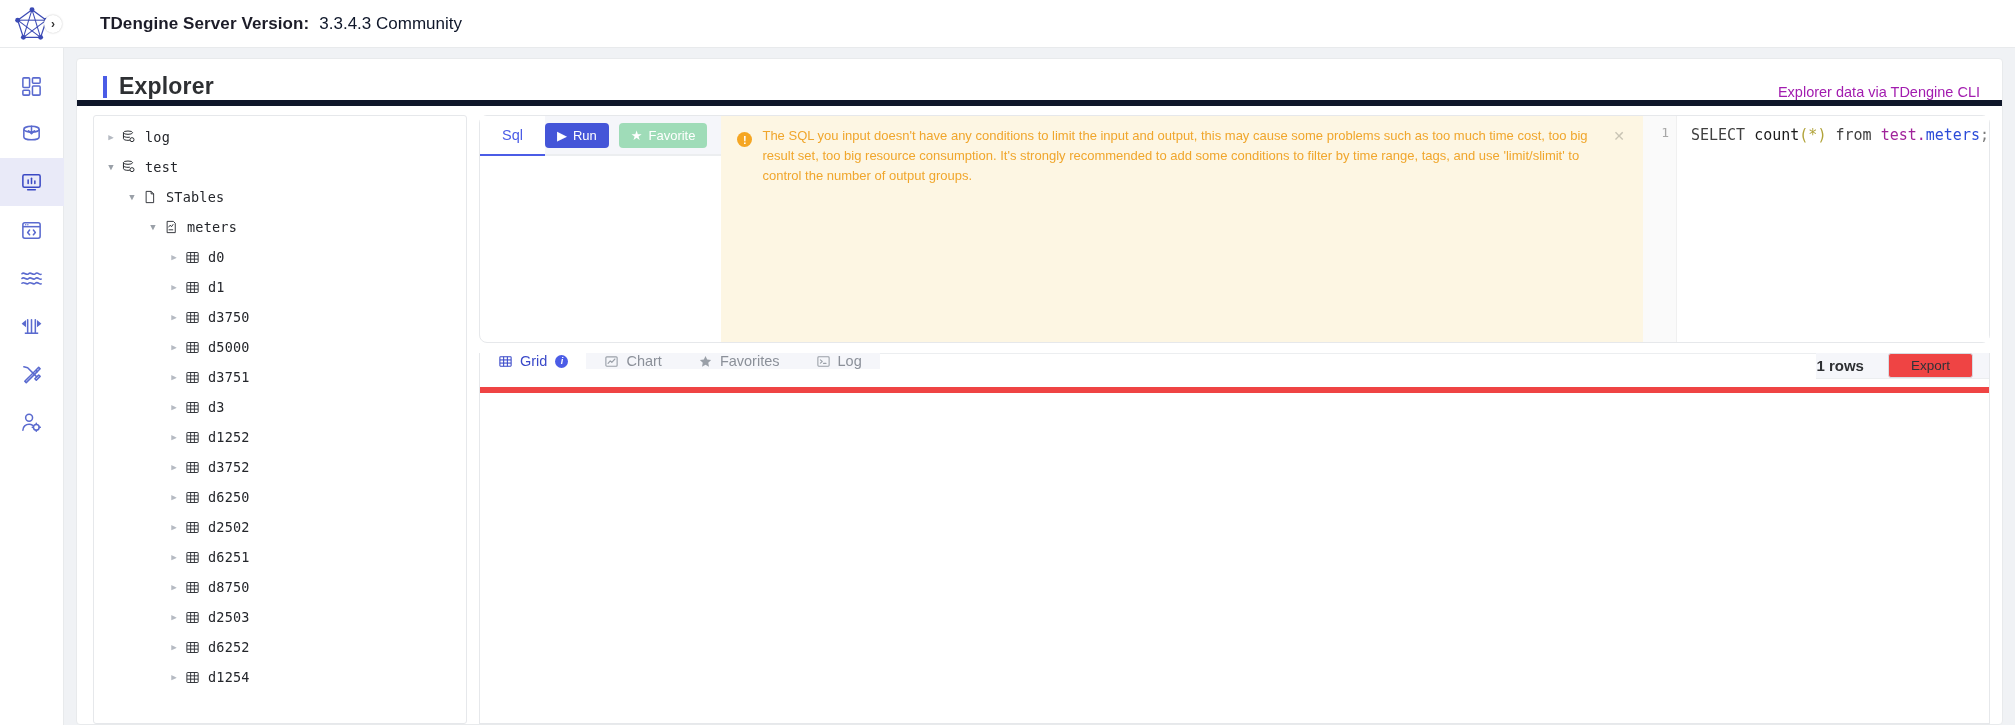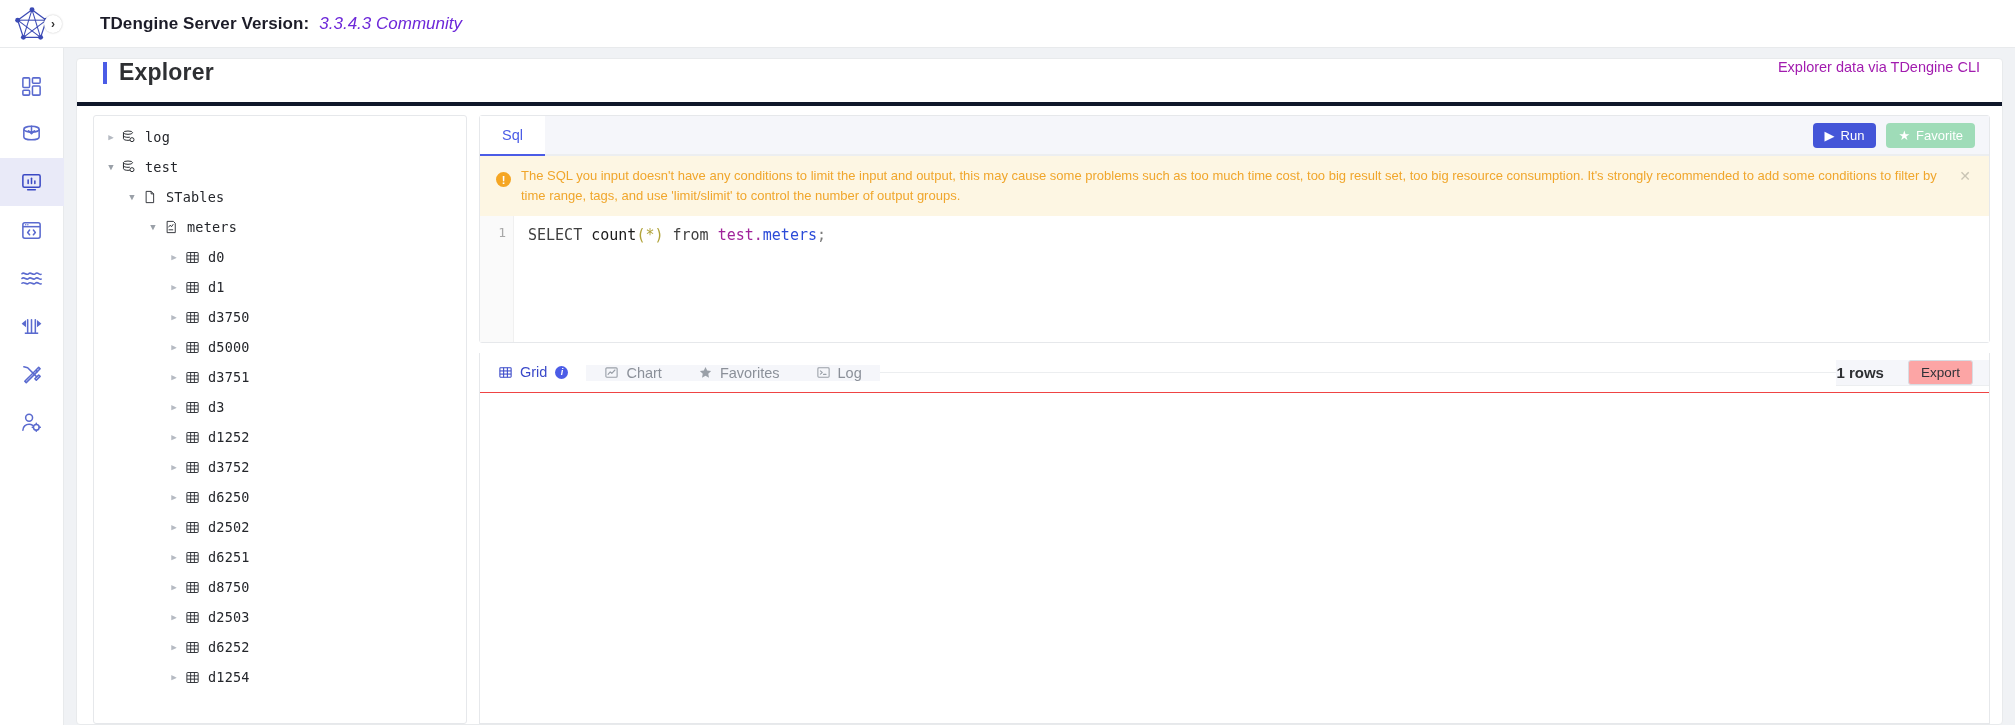--- a/index.html
+++ b/index.html
@@ -26,21 +26,21 @@
     position: absolute; right: 2px; top: 50%; transform: translateY(-50%);
     width: 18px; height: 18px; border-radius: 50%; background: #fff;
     display: flex; align-items: center; justify-content: center;
     font-size: 12px; color: #333; box-shadow: 0 0 2px rgba(0,0,0,.25);
     font-weight: bold;
   }
   .ver-label {
     margin-left: 36px; font-size: 17px; color: #1c1c28; font-weight: 600;
     letter-spacing: .1px;
   }
-  .ver-value { margin-left: 10px; font-size: 17px; color: #6d28d9; font-weight: 500; font-style: italic; }
+  .ver-value { margin-left: 10px; font-size: 17px; color: #0f172a; font-weight: 500; }
 
   
   .body-row { flex: 1; display: flex; min-height: 0; }
 
   
   .rail {
     width: 64px; min-width: 64px; background: #fff; border-right: 1px solid #e8eaec;
     display: flex; flex-direction: column; align-items: center; padding-top: 14px;
   }
   .rail-item {
@@ -54,22 +54,22 @@
   
   .main {
     flex: 1; min-width: 0; padding: 10px 12px 0 12px; display: flex; flex-direction: column;
   }
   .card {
     background: #fff; border: 1px solid #e8eaec; border-radius: 4px;
     flex: 1; display: flex; flex-direction: column; min-height: 0;
   }
 
   .card-head {
-    height: 47px; min-height: 47px; border-bottom: 4px solid #0f172a;
-    display: flex; align-items: flex-start; padding: 0 22px 0 26px;
+    height: 47px; min-height: 47px; border-bottom: 6px solid #0f172a;
+    display: flex; align-items: flex-end; padding: 0 22px 0 26px;
   }
   .page-title-wrap { display: flex; align-items: center; }
   .title-bar { width: 4px; height: 22px; background: #4b5ce6; margin-right: 12px; }
   .page-title { font-size: 23px; font-weight: bold; color: #2e3033; letter-spacing: .2px; }
   .head-spacer { flex: 1; }
   .cli-link { font-size: 14.5px; color: #a21caf; cursor: pointer; }
 
   .content-row { flex: 1; display: flex; min-height: 0; padding: 9px 12px 0 16px; }
 
   
@@ -100,22 +100,22 @@
     color: #b5bac2; font-size: 9px;
   }
   .caret.open { color: #9aa0a8; }
   .n-icon { width: 22px; min-width: 22px; display: flex; align-items: center; justify-content: center; margin-right: 5px; }
   .n-label { letter-spacing: .2px; }
 
   
   .right-col { flex: 1; min-width: 0; display: flex; flex-direction: column; padding-left: 12px; }
 
   .sql-box {
-    border: 1px solid #e6e8eb; border-radius: 3px; background: #fff;
-    display: flex; flex-direction: column; height: 228px; min-height: 228px;
+    border: 1px solid #e6e8eb; border-radius: 8px; background: #fff;
+    display: flex; flex-direction: row; height: 228px; min-height: 228px;
   }
   .sql-tabbar {
     height: 40px; min-height: 40px; display: flex; align-items: stretch;
     border-bottom: 1px solid #eceef0; background: #fff;
   }
   .sql-tab {
     padding: 0 22px; display: flex; align-items: center; font-size: 14.5px;
     color: #4b5ce6; cursor: pointer; border-bottom: 2px solid #4b5ce6;
     background: #fff; margin-bottom: -1px;
   }
@@ -160,22 +160,22 @@
   .tok-db { color: #a0229a; font-weight: normal; }
   .tok-tbl { color: #2b4bd8; }
   .tok-semi { color: #7b7b7b; }
 
   
   .res-box {
     margin-top: 10px; flex: 1; min-height: 0; border: 1px solid #e6e8eb;
     border-top: none; background: #fff; display: flex; flex-direction: column;
   }
   .res-tabbar {
-    height: 40px; min-height: 40px; display: flex; align-items: center;
-    border-bottom: 1px solid #ef4444;
+    height: 40px; min-height: 40px; display: flex; align-items: flex-start;
+    border-bottom: 6px solid #ef4444;
   }
   .res-tab {
     padding: 0 18px; display: flex; align-items: center; gap: 7px;
     font-size: 14.5px; cursor: pointer; color: #8b9099; background: #f5f6fa;
   }
   .res-tab.active {
     color: #3a49c9; background: #fff; border-bottom: 2px solid #fff;
     margin-bottom: -1px; font-weight: normal;
   }
   .res-tab .ic { display: flex; align-items: center; }
@@ -184,22 +184,22 @@
     font-size: 9px; font-weight: bold; display: inline-flex; align-items: center;
     justify-content: center; font-style: italic; margin-left: 1px;
   }
   .res-fill { flex: 1; background: #f5f6fa; border-bottom: 1px solid #eceef0; }
   .res-actions {
     background: #f5f6fa; border-bottom: 1px solid #eceef0; display: flex;
     align-items: center; gap: 24px; padding-right: 16px;
   }
   .rows-count { font-size: 15px; color: #2e3033; font-weight: 600; }
   .btn-export {
-    height: 25px; border: 1px solid #d8dce2; background: #fca5a5; border-radius: 3px;
-    padding: 0 12px; font-size: 13.5px; color: #303238; cursor: pointer;
+    height: 25px; border: 1px solid #d8dce2; background: #ef4444; border-radius: 3px;
+    padding: 0 22px; font-size: 13.5px; color: #303238; cursor: pointer;
     display: flex; align-items: center;
   }
   .grid-area { flex: 1; min-height: 0; overflow: hidden; }
   .grid-table { width: 100%; border-collapse: collapse; }
   .grid-table th {
     text-align: left; font-size: 14px; font-weight: bold; color: #2a2c31;
     padding: 11px 0 11px 22px; border-bottom: 1px solid #eceef0;
   }
   .grid-table td {
     font-size: 14px; color: #3d4ab5; padding: 10px 0 10px 22px;

